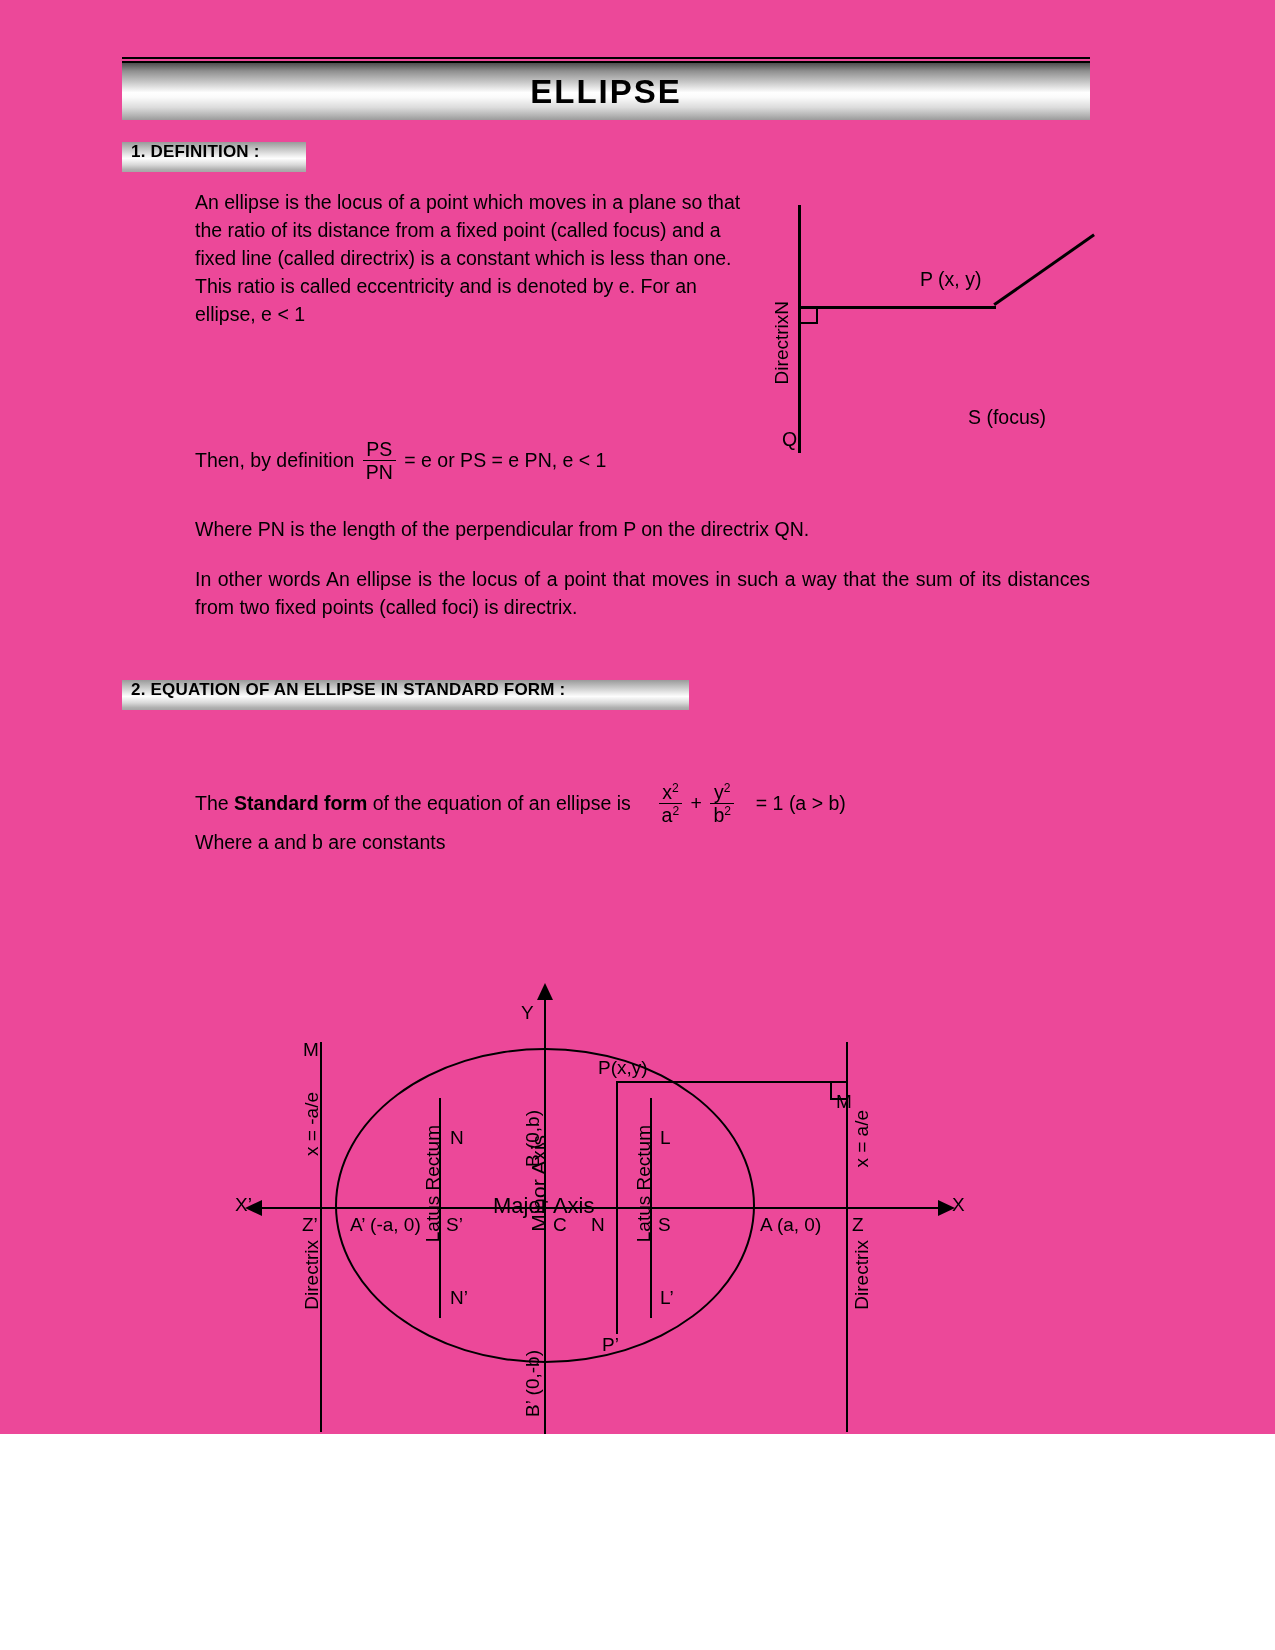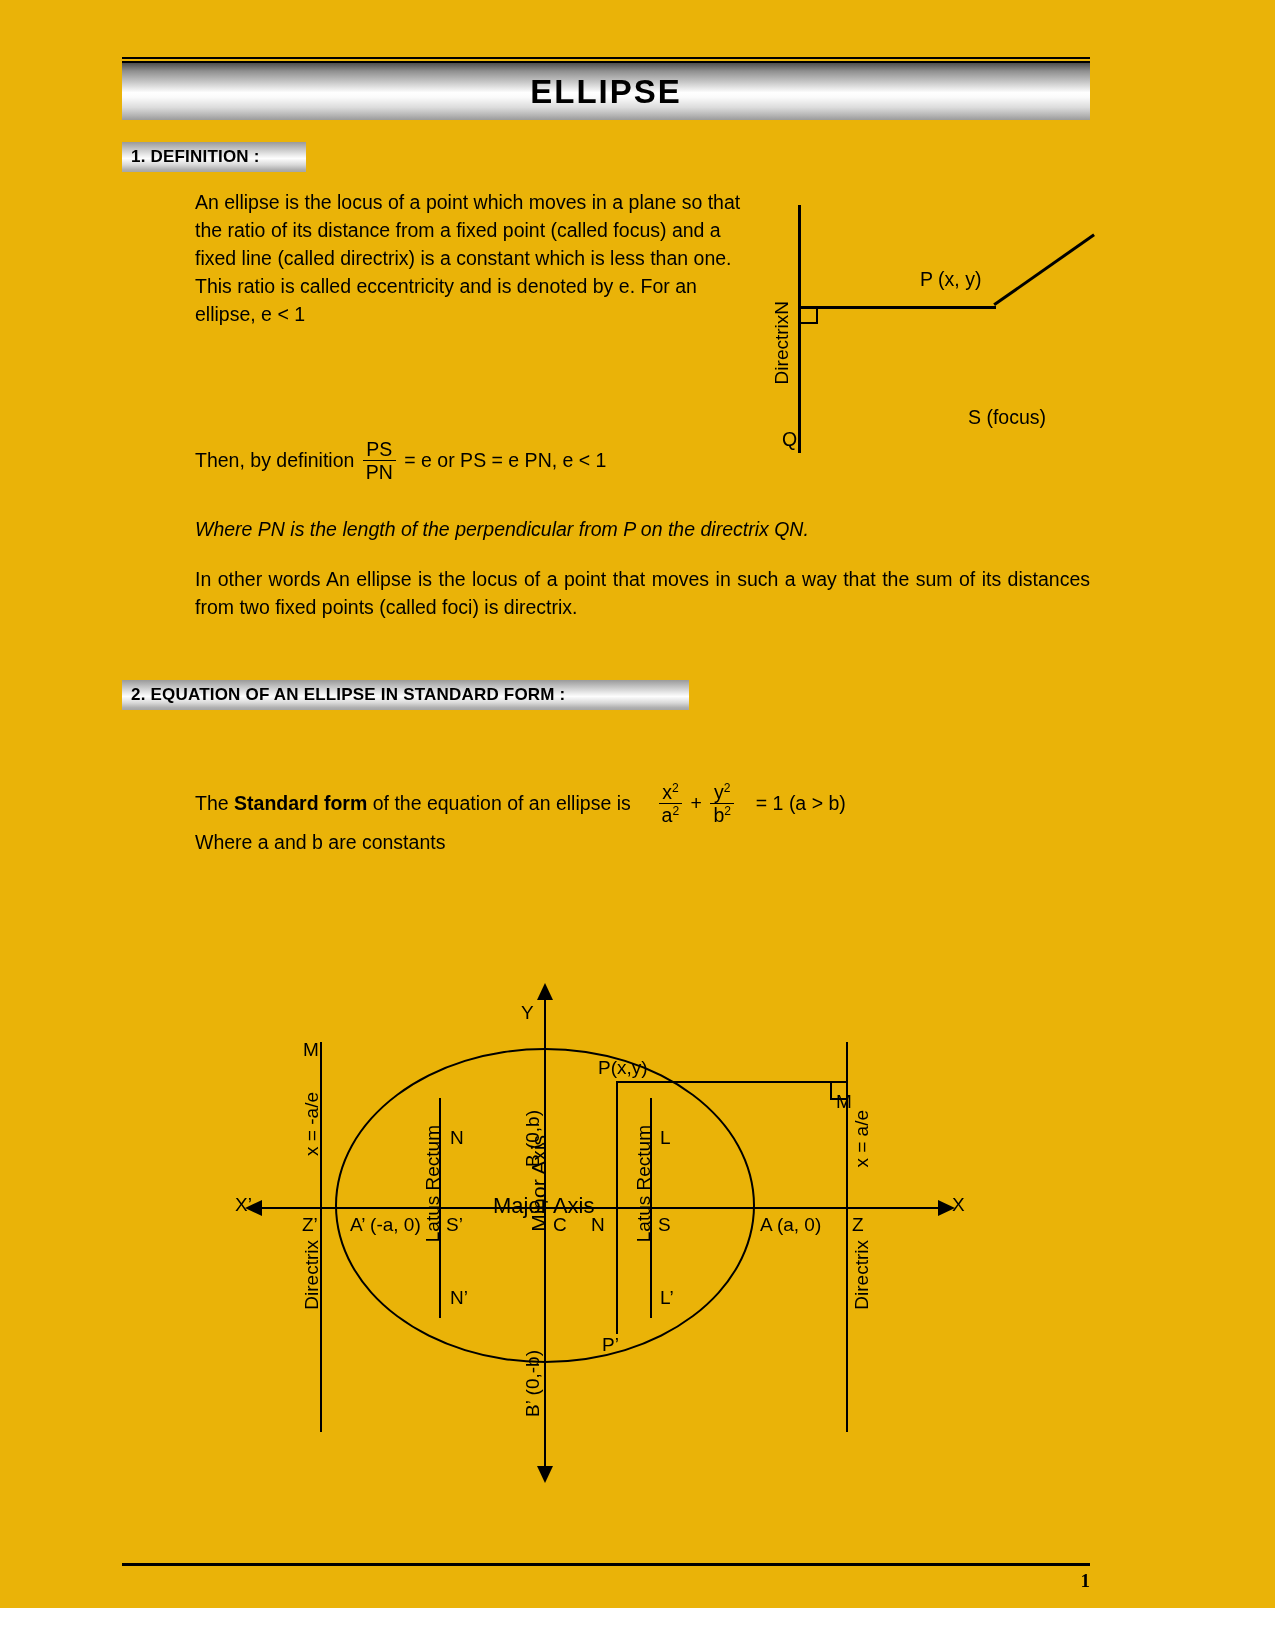--- a/index.html
+++ b/index.html
@@ -8,22 +8,22 @@
     padding: 0;
     background: #ffffff;
   }
   body {
     font-family: "Liberation Sans", sans-serif;
     color: #000;
   }
   .page {
     position: relative;
     width: 1275px;
-    height: 1608px;
-    background: #eab308;
+    height: 1434px;
+    background: #ec4899;
     overflow: hidden;
   }
 
   
   .header-rules {
     position: absolute;
     left: 122px;
     top: 57px;
     width: 968px;
     height: 6px;
@@ -69,21 +69,20 @@
     height: 30px;
     background: linear-gradient(to bottom,
         #9a9a9a 0%,
         #bfbfbf 20%,
         #efefef 46%,
         #fdfdfd 55%,
         #d9d9d9 76%,
         #b0b0b0 92%,
         #a6a6a6 100%);
     display: flex;
-    align-items: center;
   }
   .section-head .sh-text {
     font-size: 17px;
     font-weight: bold;
     padding-left: 9px;
     white-space: nowrap;
     letter-spacing: 0.2px;
   }
   #section-1 { left: 122px; top: 142px; width: 184px; }
   #section-2 { left: 122px; top: 680px; width: 567px; }
@@ -289,21 +288,21 @@
 
   <div class="para" style="left:195px; top:440px; width:640px;">
     <span>Then, by definition</span>
     <span class="frac">
       <span class="num">PS</span>
       <span class="den">PN</span>
     </span>
     <span>= e or  PS = e PN, e &lt; 1</span>
   </div>
 
-  <div class="para" style="left:195px; top:515px; width:760px;font-style:italic;">Where PN is the length of the perpendicular from P on the directrix QN.</div>
+  <div class="para" style="left:195px; top:515px; width:760px;">Where PN is the length of the perpendicular from P on the directrix QN.</div>
 
   <div class="para justify" style="left:195px; top:565px; width:895px;">In other words An ellipse is the locus of a point that moves in such a way that the sum of its distances from two fixed points (called foci) is directrix.</div>
 
   <div id="fig1">
     <div class="dline"></div>
     <div class="pn-line"></div>
     <div class="ps-line"></div>
     <div class="rightangle"></div>
     <div class="rot-label lbl-directrixN">DirectrixN</div>
     <div class="lbl-P">P (x, y)</div>

